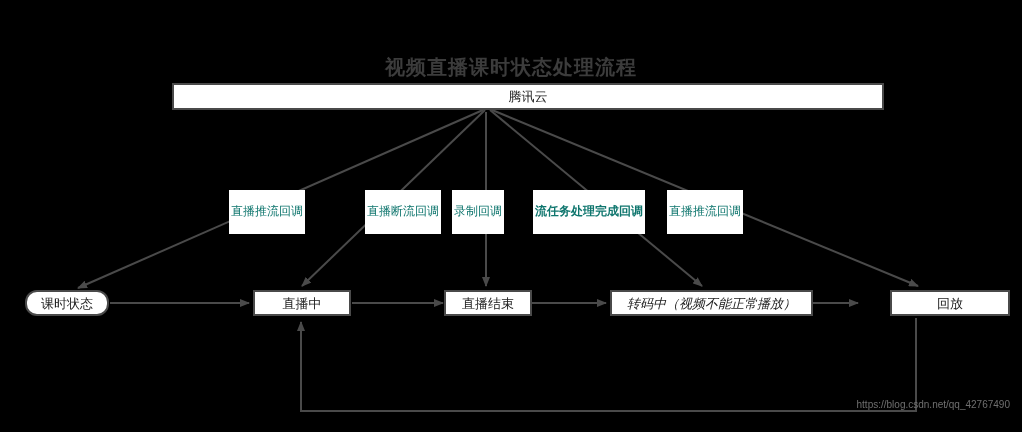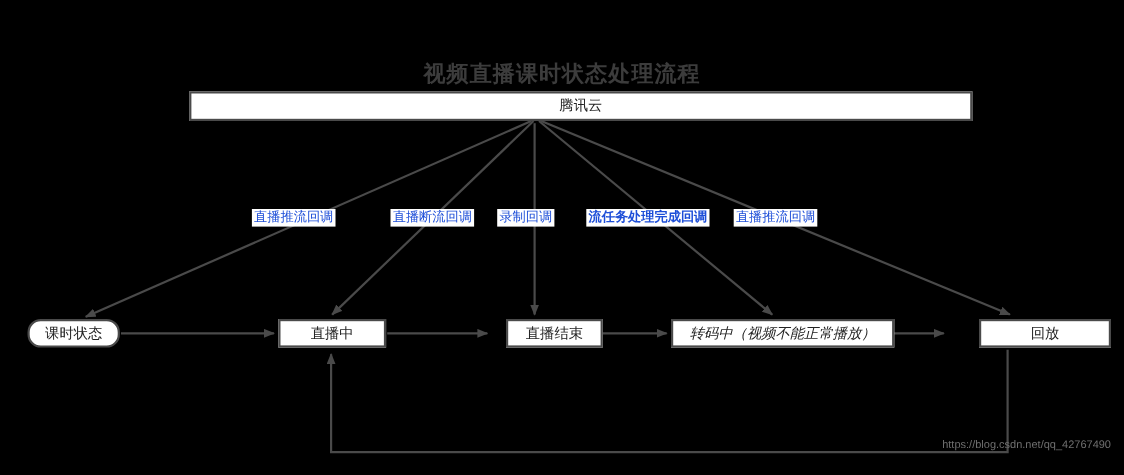--- a/index.html
+++ b/index.html
@@ -32,24 +32,24 @@
     justify-content: center;
     color: #222222;
     font-size: 13px;
     line-height: 1;
     white-space: nowrap;
     z-index: 3;
   }
   .edge-label {
     position: absolute;
     background: #ffffff;
-    color: #1d4ed8;
+    color: #0f766e;
     font-size: 12px;
     line-height: 1.15;
-    padding: 1px 2px;
+    padding: 15px 2px;
     white-space: nowrap;
     z-index: 4;
     box-sizing: border-box;
   }
   #diagram-title {
     position: absolute;
     left: 0;
     top: 22px;
     width: 1022px;
     text-align: center;
@@ -104,35 +104,35 @@
   </div>
 
   <div class="node" style="left:25px; top:290px; width:84px; height:26px;border-radius:12px;">
     <span>课时状态</span>
   </div>
 
   <div class="node" style="left:253px; top:290px; width:98px; height:26px;">
     <span>直播中</span>
   </div>
 
-  <div class="node" style="left:444px; top:290px; width:88px; height:26px;margin-left:16px;">
+  <div class="node" style="left:444px; top:290px; width:88px; height:26px;">
     <span>直播结束</span>
   </div>
 
   <div class="node" style="left:610px; top:290px; width:203px; height:26px;font-style:italic;">
     <span>转码中（视频不能正常播放）</span>
   </div>
 
   <div class="node" style="left:862px; top:290px; width:120px; height:26px;margin-left:28px;">
     <span>回放</span>
   </div>
 
   <div class="edge-label" style="left:229px; top:190px;">直播推流回调</div>
 
-  <div class="edge-label" style="left:355px; top:190px;">直播断流回调</div>
+  <div class="edge-label" style="left:365px; top:190px;">直播断流回调</div>
 
   <div class="edge-label" style="left:452px; top:190px;">录制回调</div>
 
   <div class="edge-label" style="left:533px; top:190px;font-weight:bold;">流任务处理完成回调</div>
 
   <div class="edge-label" style="left:667px; top:190px;">直播推流回调</div>
 
   <div id="watermark">https://blog.csdn.net/qq_42767490</div>
 
 </div>

